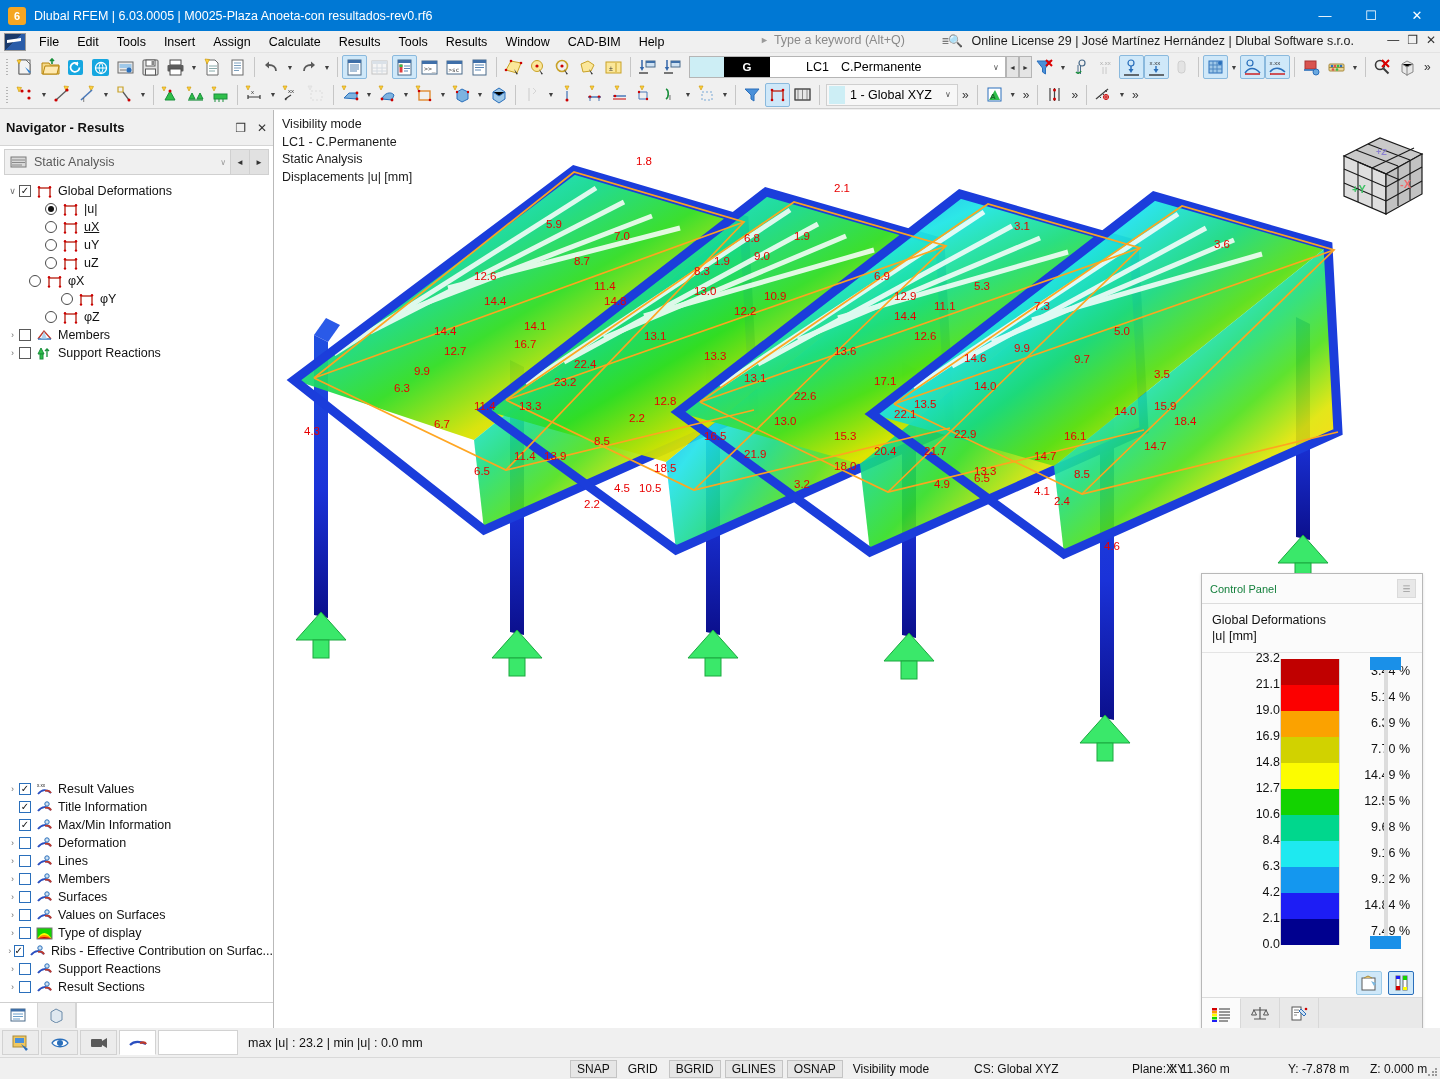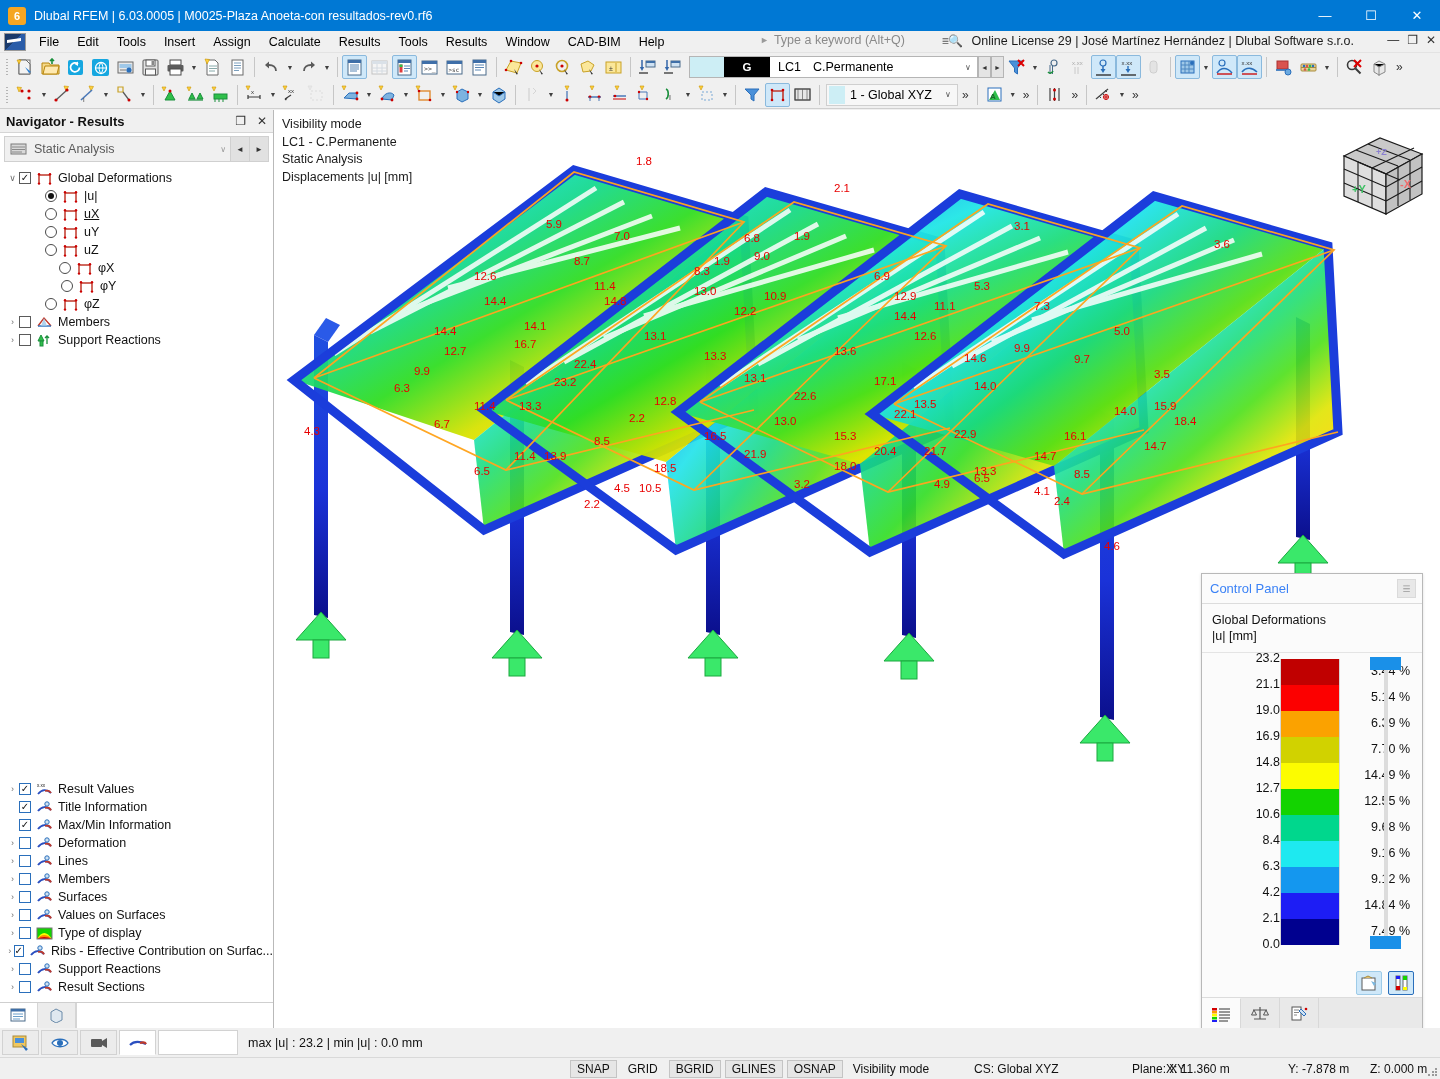--- a/index.html
+++ b/index.html
@@ -90,42 +90,42 @@
   .lc-combo {
     display:flex; align-items:center; height:22px; background:#fff;
     border:1px solid #b5b5b5; margin-left:4px;
   }
   .lc-swatch1 { width:17px; height:20px; background:#cdeef5; }
   .lc-swatch2 { width:17px; height:20px; background:#cdeef5; }
   .lc-g {
     width:46px; height:20px; background:#000; color:#fff; font-size:11.5px;
     display:flex; align-items:center; justify-content:center; font-weight:bold;
   }
-  .lc-id { padding: 0 8px 0 8px; font-size:12.5px; }
+  .lc-id { padding: 0 8px 0 8px; font-size:12.5px;margin-left:28px; }
   .lc-name { width: 150px; font-size:12.5px; padding-left: 4px; }
   .lc-caret { width:18px; text-align:center; font-size:8px; color:#555; }
   .sp-btn {
     width:13px; height:22px; background:#e4e4e4; border:1px solid #b5b5b5;
     display:flex; align-items:center; justify-content:center; font-size:7px; color:#333;
   }
   .cs-combo {
     display:flex; align-items:center; height:22px; width:132px;
     background:#f7f7f7; border:1px solid #cfcfcf; margin-left:2px;
   }
   .cs-sw { width:16px; height:18px; background:#cdeef5; margin: 0 5px 0 2px; }
   .cs-txt { font-size:12.5px; flex:1; }
 
   
   .navigator {
     position:absolute; left:0; top:110px; width:274px; height:918px;
     background:#fff; border-right:1px solid #b9b9b9;
     display:flex; flex-direction:column;
   }
   .nav-head {
-    height:23px; background:#f0f0f0; display:flex; align-items:center;
+    height:36px; background:#f0f0f0; display:flex; align-items:center;
     padding: 0 6px; border-bottom:1px solid #d5d5d5;
   }
   .nav-head .t { font-weight:bold; font-size:13px; color:#111; }
   .nav-head .acts { margin-left:auto; display:flex; gap:11px; color:#333; font-size:12px; }
   .nav-combo {
     height:26px; margin:3px 4px 0 4px; background:#f0f0f0; border:1px solid #d0d0d0;
     display:flex; align-items:center; padding-left:5px;
   }
   .nav-combo .lbl { font-size:12.5px; color:#5a5a5a; margin-left:7px; }
   .nav-combo .cv { margin-left:auto; font-size:8px; color:#9a9a9a; padding-right:4px; }
@@ -181,21 +181,21 @@
   .ctrlpanel {
     position:absolute; left:1201px; top:573px; width:222px; height:457px;
     background:#fbfbfb; border:1px solid #b8b8b8;
     box-shadow: 0 1px 3px rgba(0,0,0,.13);
     display:flex; flex-direction:column;
   }
   .cp-title {
     height:30px; display:flex; align-items:center; padding-left:8px;
     border-bottom:1px solid #dcdcdc; background:#fbfbfb;
   }
-  .cp-title .t { font-size:13px; color:#3b82f6; }
+  .cp-title .t { font-size:11px; color:#15803d; }
   .cp-title .pin {
     margin-left:auto; margin-right:6px; width:19px; height:19px;
     background:#e8e8e8; border:1px solid #dadada;
     display:flex; align-items:center; justify-content:center; font-size:9px; color:#999;
   }
   .cp-sub {
     padding: 8px 0 8px 10px; font-size:12.5px; line-height:16px; color:#111;
     border-bottom:1px solid #e4e4e4; background:#fbfbfb;
   }
   .cp-scale { flex:1; position:relative; padding-top:6px; }
@@ -961,21 +961,21 @@
             <span class="rdo"></span>
             <svg class="ticon" viewBox="0 0 17 15">
               <path d="M3 12V4h11v8" fill="none" stroke="#c0392b" stroke-width="1.5"></path>
               <circle cx="3" cy="3.3" r="1.2" fill="#c00"></circle>
               <circle cx="14" cy="3.3" r="1.2" fill="#c00"></circle>
               <circle cx="3" cy="12.6" r="1.2" fill="#c00"></circle>
               <circle cx="14" cy="12.6" r="1.2" fill="#c00"></circle>
             </svg>
             <span>uZ</span>
           </div>
-          <div class="tnode" style="padding-left: 46px;">
+          <div class="tnode" style="padding-left: 16px;">
             <span class="twist"></span>
             <span class="rdo"></span>
             <svg class="ticon" viewBox="0 0 17 15">
               <path d="M3 12V4h11v8" fill="none" stroke="#c0392b" stroke-width="1.5"></path>
               <circle cx="3" cy="3.3" r="1.2" fill="#c00"></circle>
               <circle cx="14" cy="3.3" r="1.2" fill="#c00"></circle>
               <circle cx="3" cy="12.6" r="1.2" fill="#c00"></circle>
               <circle cx="14" cy="12.6" r="1.2" fill="#c00"></circle>
             </svg>
             <span>φX</span>

